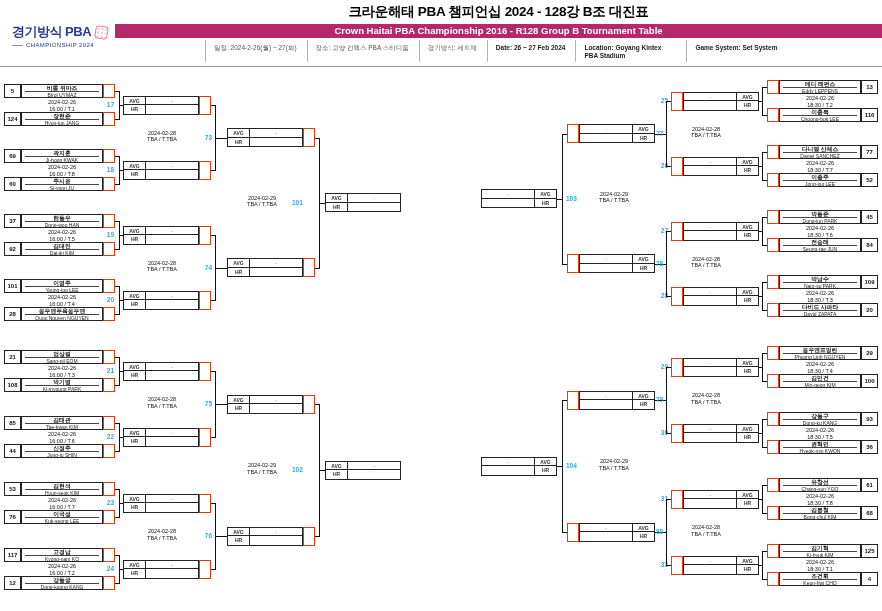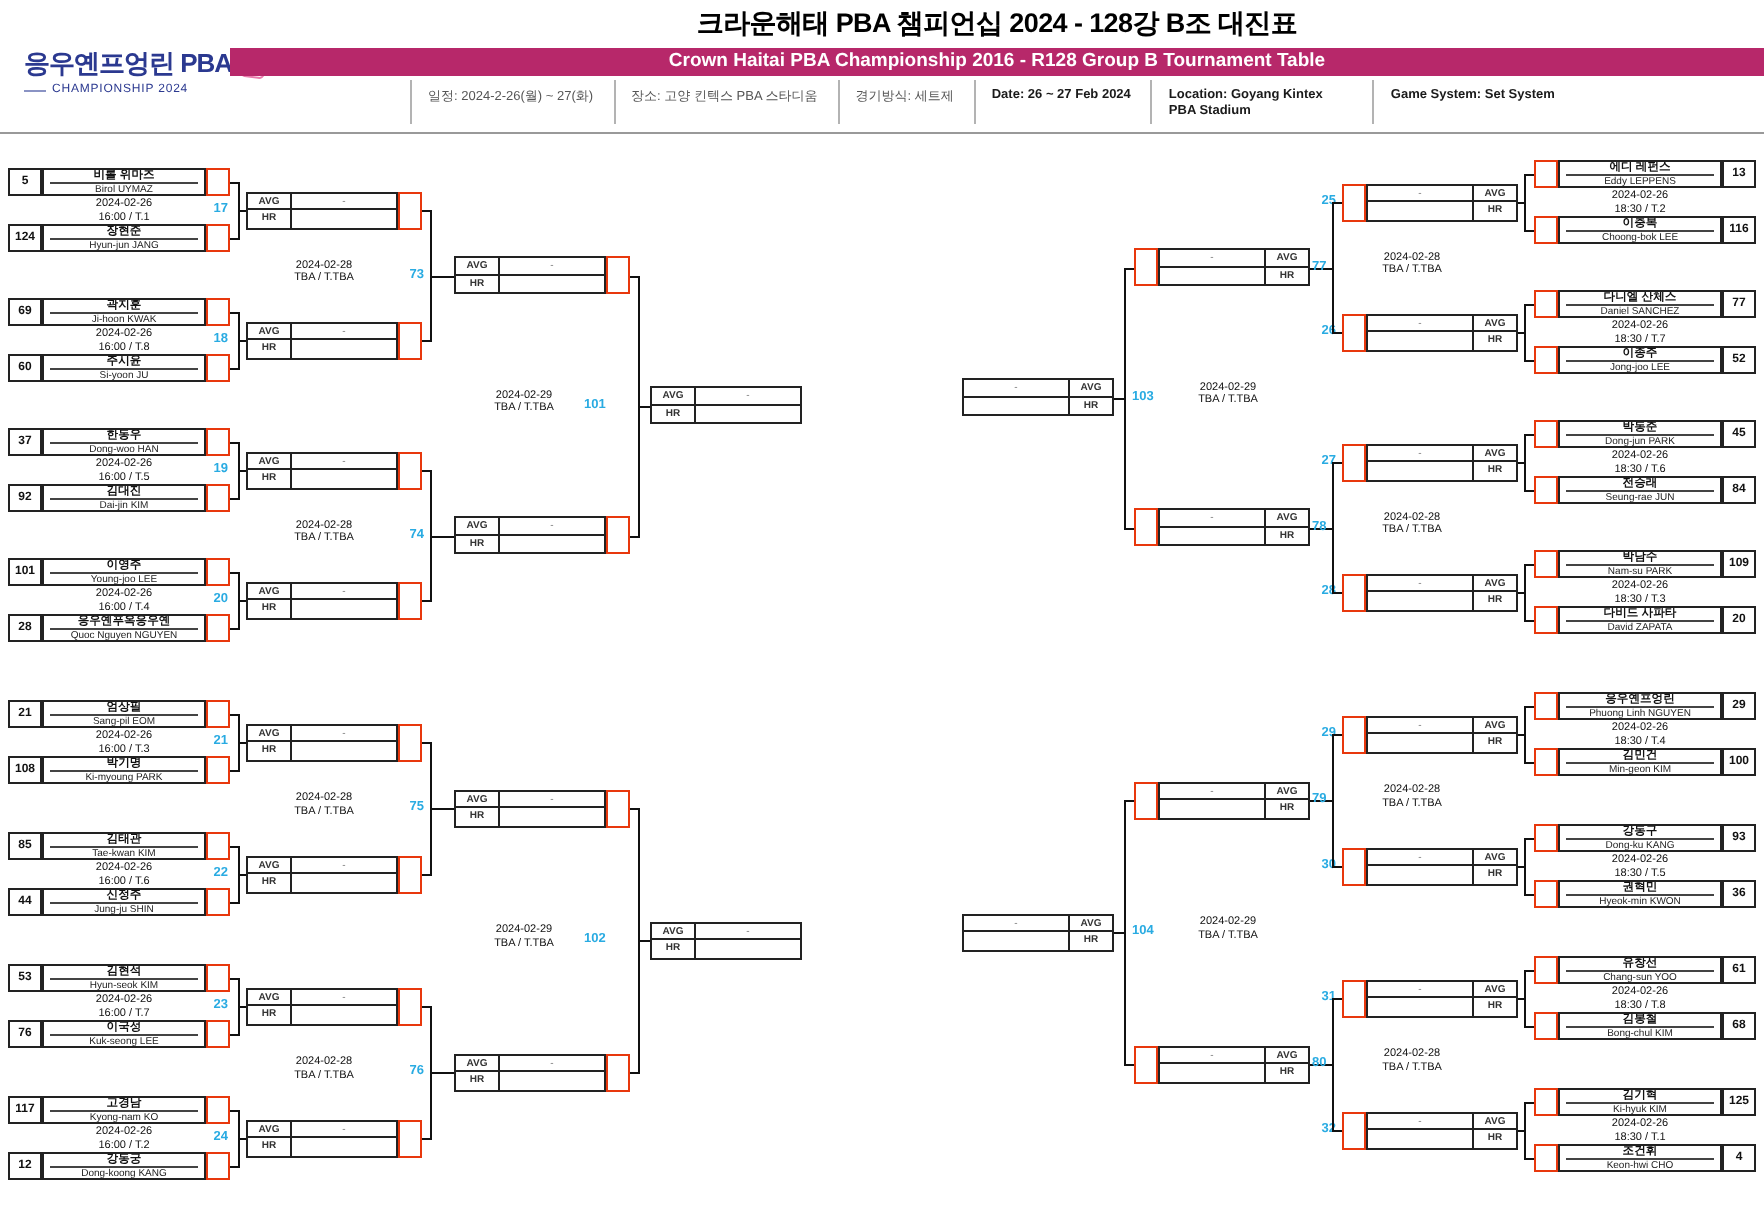--- a/index.html
+++ b/index.html
@@ -47,21 +47,21 @@
   .stat>.r1{border-bottom:1px solid #222;}
   .stat>.val{color:#777;}
 </style>
 </head>
 <body>
 
 <div id="sheet">
   <div id="title">크라운해태 PBA 챔피언십 2024 - 128강 B조 대진표</div>
   <div id="logo">
     <div class="logo-row">
-      <span class="logo-main">응우옌프엉린 PBA</span>
+      <span class="logo-main">경기방식 PBA</span>
       <span class="logo-icon"></span>
     </div>
     <div class="logo-sub">CHAMPIONSHIP 2024</div>
   </div>
   <div id="bar">Crown Haitai PBA Championship 2016 - R128 Group B Tournament Table</div>
   <div id="infobar">
     <div class="info-item ko">일정: 2024-2-26(월) ~ 27(화)</div>
     <div class="info-item ko">장소: 고양 킨텍스 PBA 스타디움</div>
     <div class="info-item ko">경기방식: 세트제</div>
     <div class="info-item en">Date: 26 ~ 27 Feb 2024</div>

